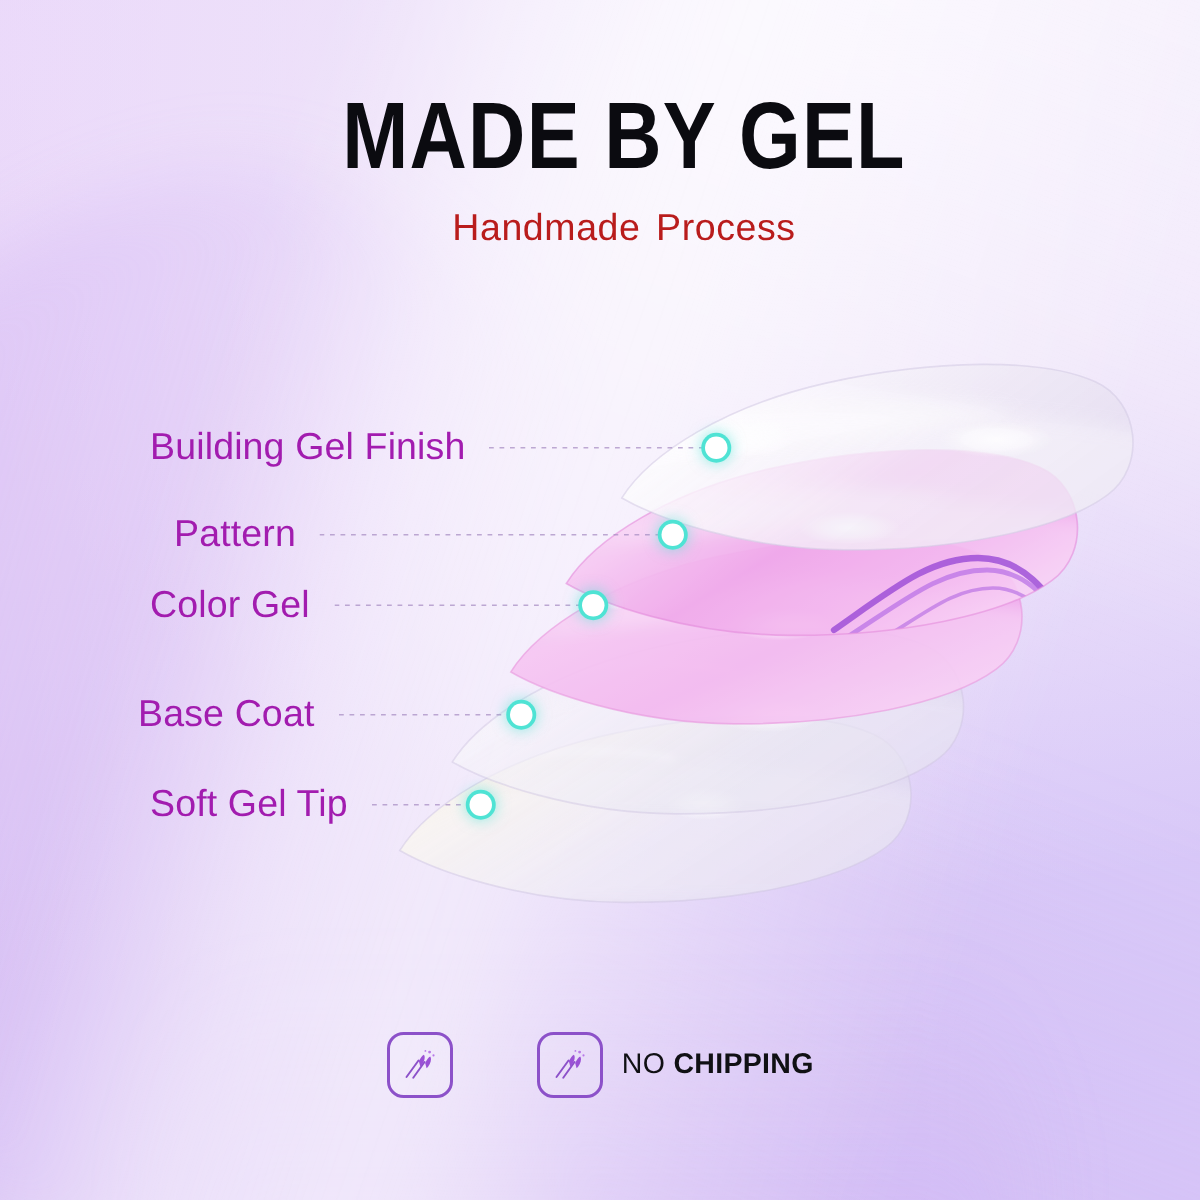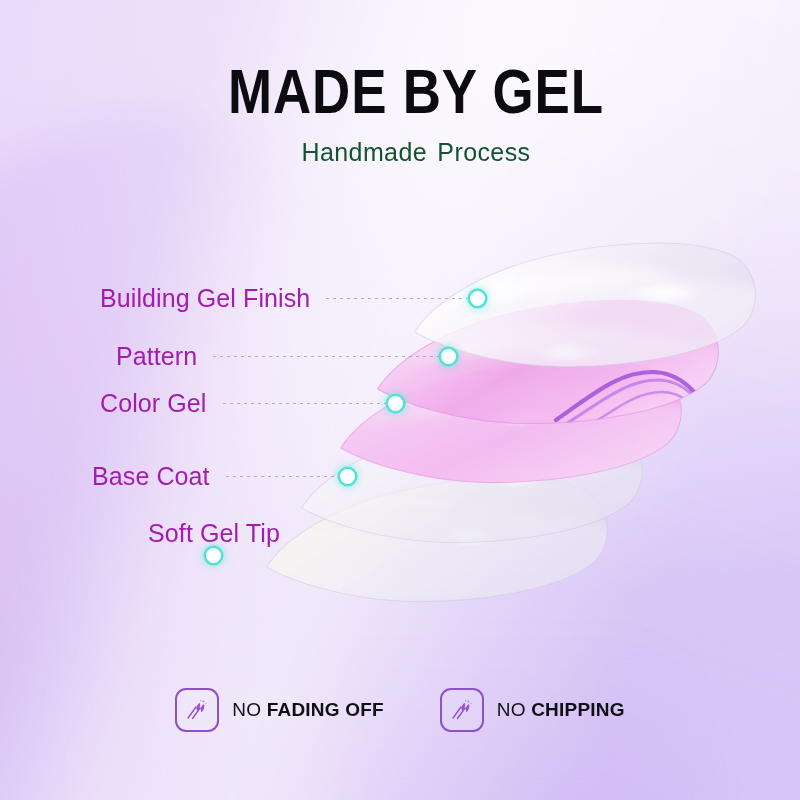--- a/index.html
+++ b/index.html
@@ -103,21 +103,21 @@
     letter-spacing: 1px;
     color: #0b0b10;
     transform: scaleX(0.84);
     transform-origin: center;
   }
   .subtitle {
     margin: 15px 0 0 0;
     font-size: 25px;
     font-weight: 400;
     letter-spacing: 0.4px;
-    color: #14532d;
+    color: #b91c1c;
     word-spacing: 3px;
   }
 
   
   .stack {
     position: absolute;
     left: 0; top: 0;
     width: 800px; height: 800px;
     z-index: 3;
     pointer-events: none;
@@ -382,21 +382,21 @@
       <span class="leader"></span>
       <span class="node"></span>
     </div>
 
     <div class="callout" style="left:92px; top:459px; width:263px;">
       <span class="callout-label">Base Coat</span>
       <span class="leader"></span>
       <span class="node"></span>
     </div>
 
-    <div class="callout" style="left:100px; top:519px; width:228px;flex-direction:column;">
+    <div class="callout" style="left:100px; top:519px; width:228px;">
       <span class="callout-label">Soft Gel Tip</span>
       <span class="leader"></span>
       <span class="node"></span>
     </div>
   </div>
 
   <div class="features">
 
     <div class="feature">
       <span class="feature-icon">
@@ -409,23 +409,20 @@
             <path d="M11.2 9.4 C12.3 7.2 13.6 5.6 14.6 5.1 C15.4 5.9 15.3 8.0 14.3 10.2 C13.7 11.5 12.9 12.5 12.2 13.0 Z"></path>
             <path d="M15.4 10.6 C16.5 8.4 17.8 6.8 18.8 6.3 C19.6 7.1 19.5 9.2 18.5 11.4 C17.9 12.7 17.1 13.7 16.4 14.2 Z"></path>
           </g>
           <g fill="#b878e8">
             <circle cx="18.4" cy="3.4" r="0.95"></circle>
             <circle cx="21.0" cy="5.6" r="0.7"></circle>
             <circle cx="15.6" cy="2.6" r="0.6"></circle>
           </g>
         </svg>
       </span>
-      <span class="feature-text">
-        <span class="lead">NO</span>&nbsp;<span class="strong">FADING OFF</span>
-      </span>
     </div>
 
     <div class="feature">
       <span class="feature-icon">
         <svg width="24" height="24" viewBox="0 0 24 24" aria-hidden="true">
           <g stroke="#8c51c9" stroke-width="1.3" fill="none" stroke-linecap="round">
             <line x1="3" y1="20" x2="11" y2="9"></line>
             <line x1="7.5" y1="20.5" x2="15" y2="10"></line>
           </g>
           <g fill="#9b51d6">

